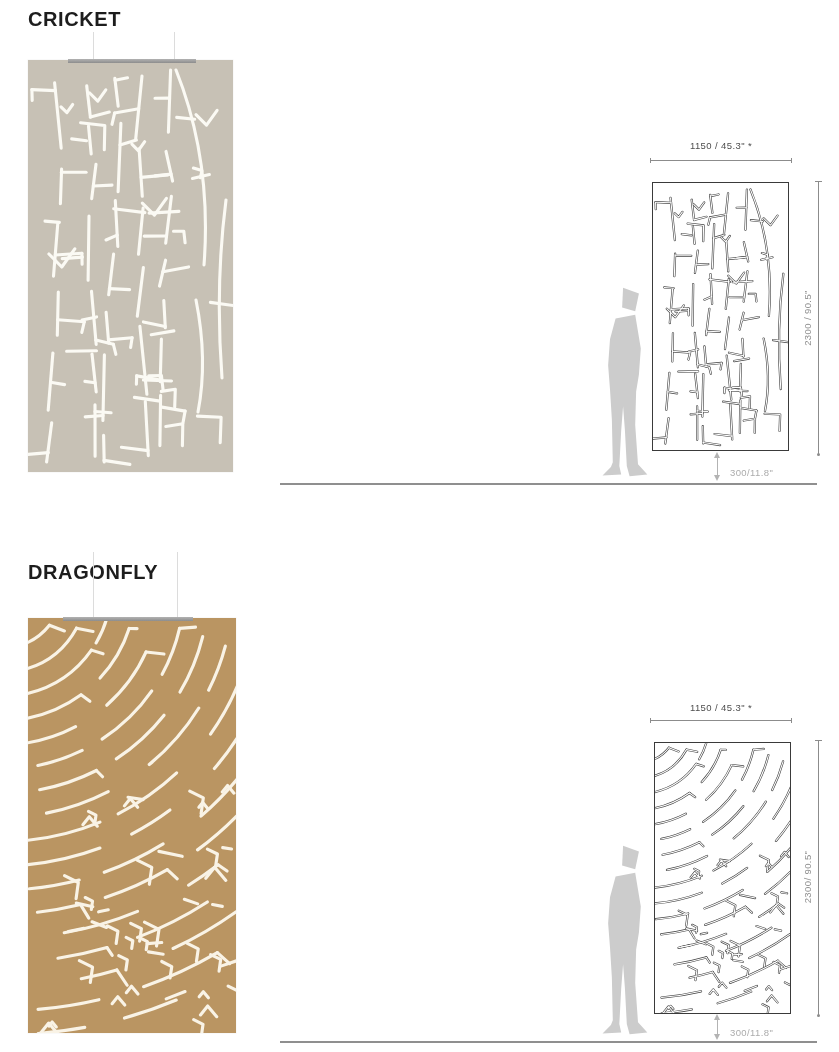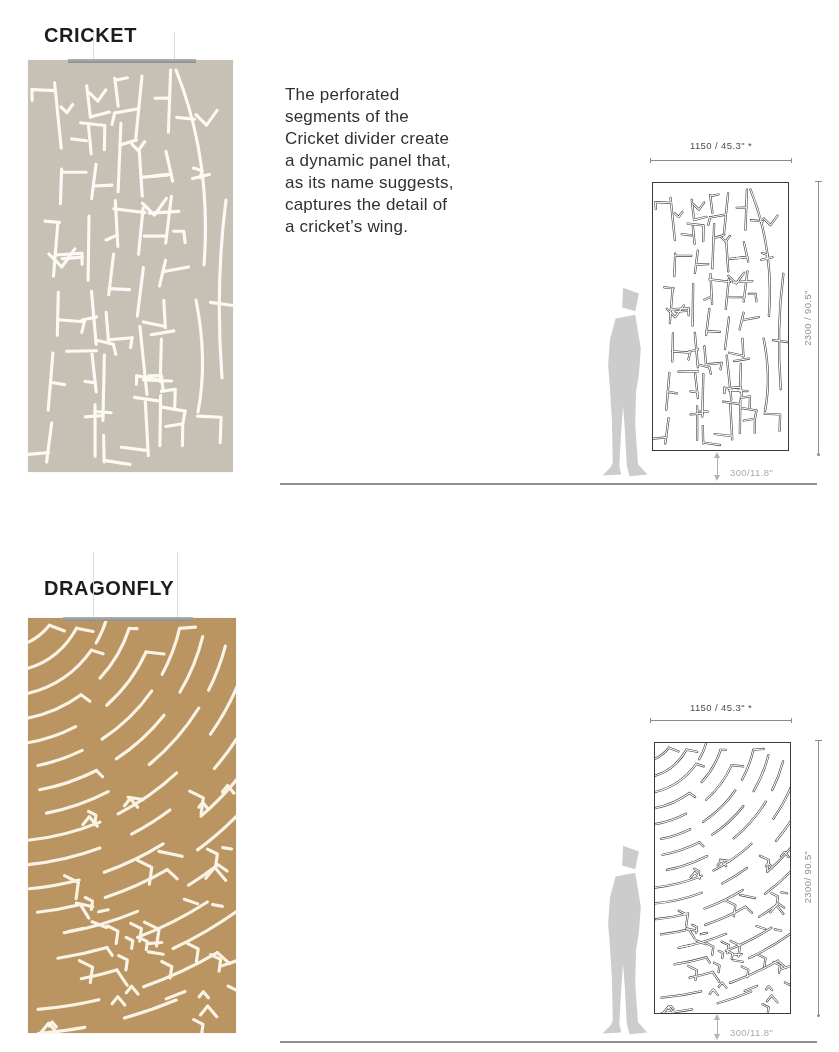--- a/index.html
+++ b/index.html
@@ -2,21 +2,21 @@
 <html><head>
 <meta charset="utf-8">
 <style>
   html,body{margin:0;padding:0;background:#ffffff;}
   .page{position:relative;width:839px;height:1052px;background:#fff;overflow:hidden;
         font-family:"Liberation Sans","DejaVu Sans",sans-serif;}
   .section{position:absolute;left:0;width:839px;height:526px;}
   .s1{top:0;} .s2{top:526px;}
 
   .title{position:absolute;left:28px;font-size:20px;font-weight:700;color:#1d1d1d;
-         letter-spacing:.6px;margin:16px;}
+         letter-spacing:.6px;margin:0;}
   .s1 .title{top:8px;} .s2 .title{top:35px;}
 
   .wire{position:absolute;width:1px;background:#dcdcdc;}
   .s1 .wire{top:32px;height:28px;} .s2 .wire{top:26px;height:66px;}
   .wire.w1{left:93px;} .s1 .wire.w2{left:174px;} .s2 .wire.w2{left:177px;}
 
   .panel{position:absolute;left:28px;box-shadow:0 0 0 0.5px rgba(0,0,0,.05);}
   .s1 .panel{top:60px;width:205px;height:412px;}
   .s2 .panel{top:92px;width:208px;height:415px;}
   .panel svg{display:block;}
@@ -178,27 +178,20 @@
               <path d="M120.7 315.7 L133.4 315.5 L135.1 330.0"></path>
               <path d="M145.5 171.2 L155.8 171.2 L157.1 182.8"></path>
               <path d="M61.7 33.0 L69.8 41.1 L77.8 29.8"></path>
               <path d="M43.7 78.9 L58.5 80.7"></path>
               <path d="M33.0 46.8 L38.9 52.6 L44.7 44.5"></path>
               <path d="M17.0 161.1 L31.4 162.4"></path>
             </g>
           </svg>
         </div>
     </div>
-    <p class="desc">The perforated
-segments of the
-Cricket divider create
-a dynamic panel that,
-as its name suggests,
-captures the detail of
-a cricket’s wing.</p>
 
     <div class="dim-top-text">1150 / 45.3" *</div>
     <div class="dim-top-line"></div>
     <div class="drawing">
       <div id="d0" style="width:100%;height:100%;">
           <svg viewBox="0 0 205 412" preserveAspectRatio="none" width="100%" height="100%">
             <rect width="205" height="412" fill="#ffffff"></rect>
             <g fill="none" stroke="#424242" stroke-width="3.4" stroke-linecap="round" stroke-linejoin="round">
               <path d="M26.6 22.9 L33.2 88.2"></path>
               <path d="M27.4 30.6 L3.9 29.6"></path>

